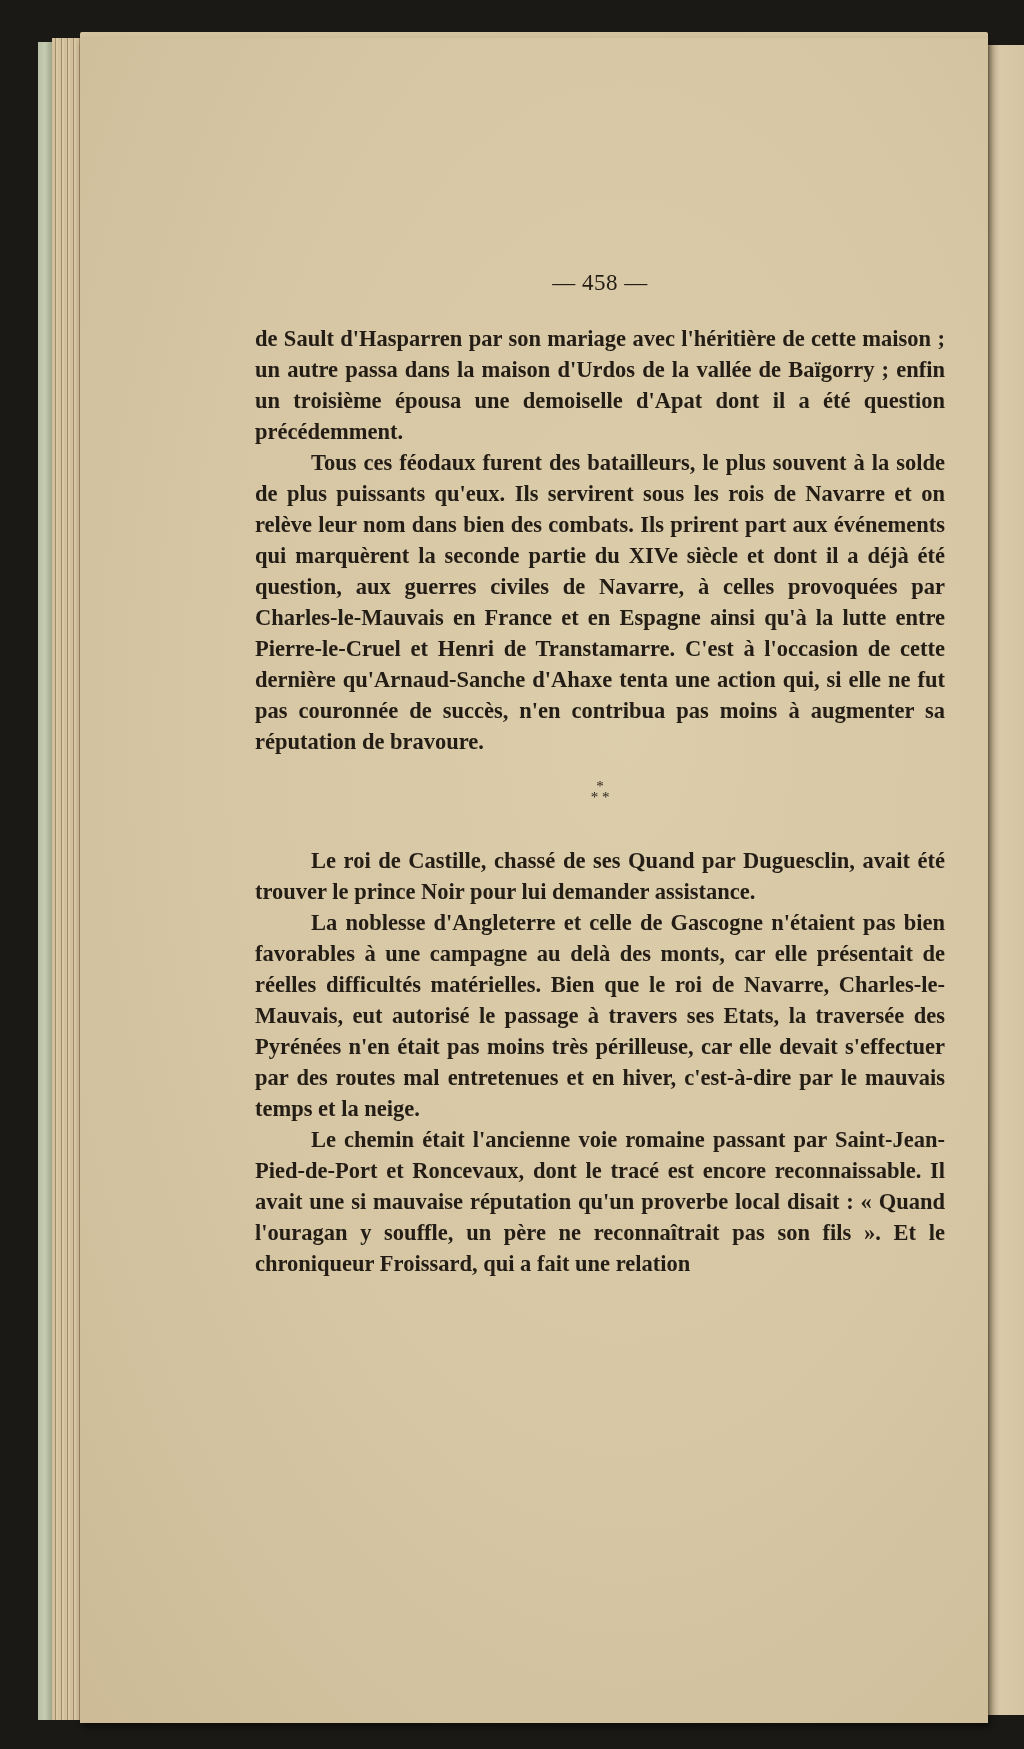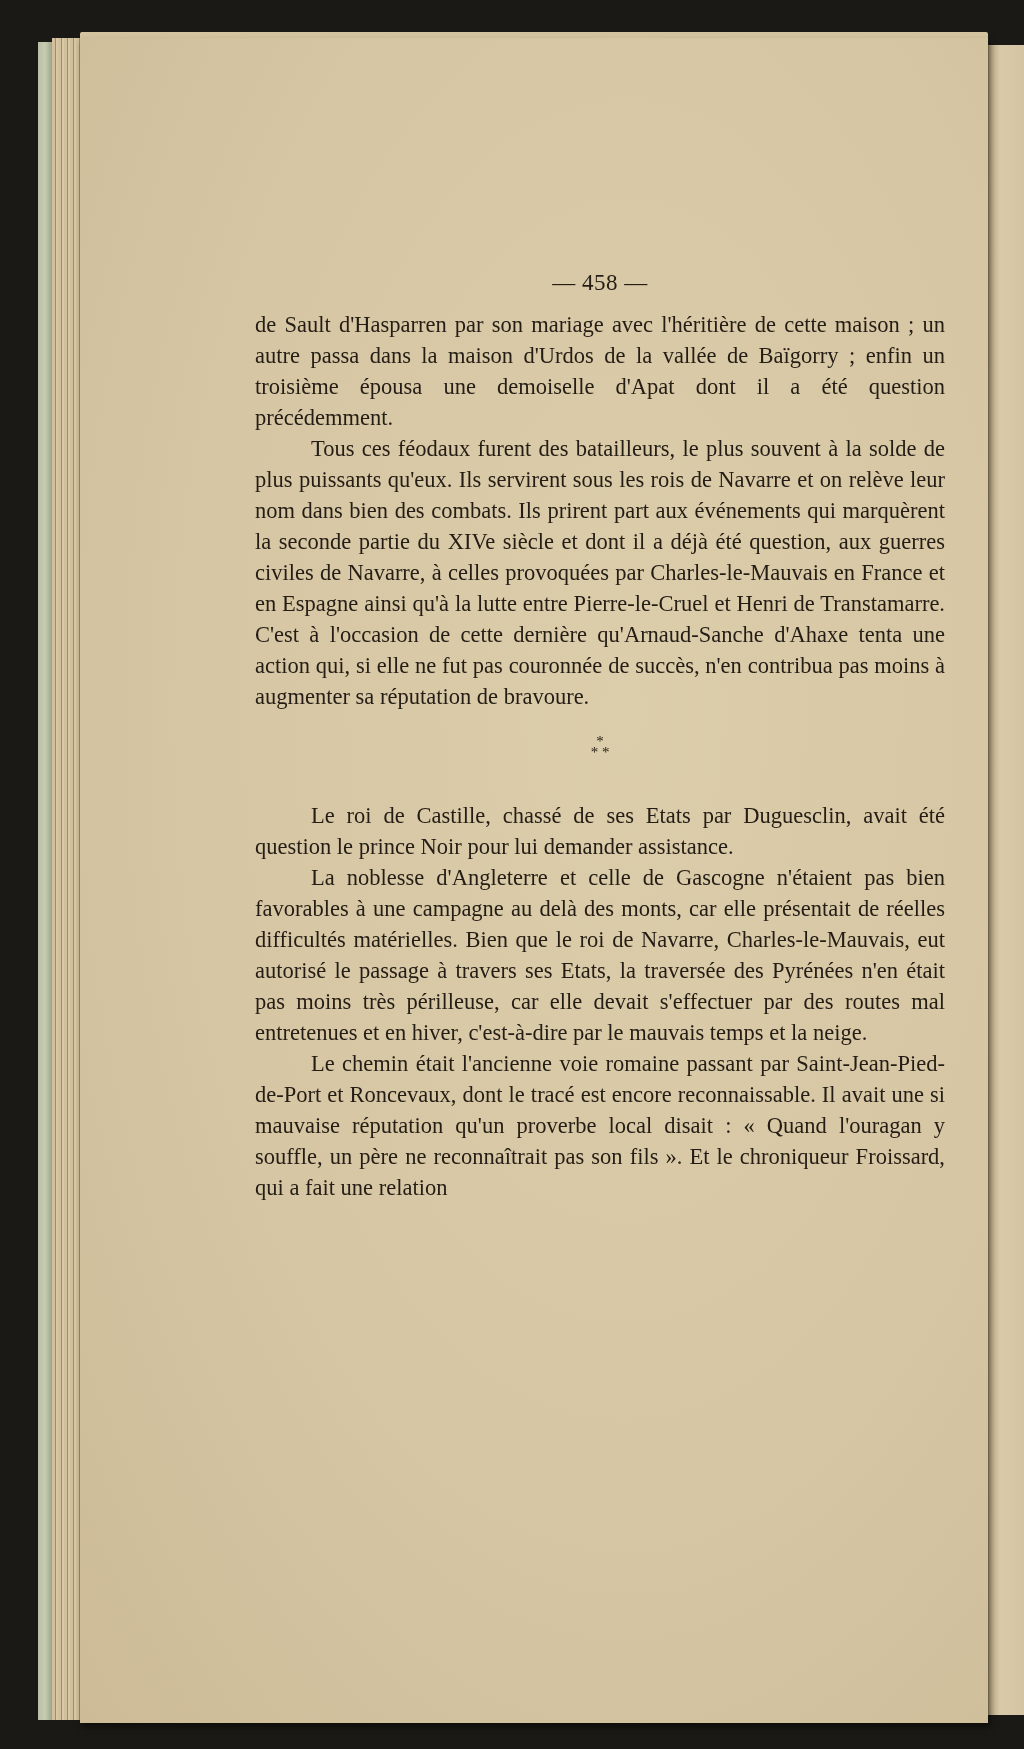--- a/index.html
+++ b/index.html
@@ -32,26 +32,26 @@
   .page-top-edge {
     position: absolute; left: 80px; top: 32px; width: 908px; height: 8px;
     background: #d5c4a0;
     border-radius: 2px 2px 0 0;
   }
   .text-block {
     position: absolute; left: 255px; top: 270px; width: 690px;
     color: #241d15;
   }
   .page-number {
-    text-align: center; font-size: 23px; margin-left: 0; margin-bottom: 13px;
+    text-align: center; font-size: 23px; margin-left: 0; margin-bottom: 27px;
     letter-spacing: 0.5px;
   }
   p.para {
     margin: 0; font-size: 22.5px; line-height: 31px;
-    text-align: justify; text-indent: 0;
+    text-align: justify; text-indent: 0; font-weight: bold;
   }
   p.para.indent { text-indent: 56px; }
   .asterism {
     text-align: center; margin: 24px 0 42px 0; font-size: 15px; line-height: 11px;
   }
   .asterism div { height: 11px; }
 </style>
 </head>
 <body>
 
@@ -65,16 +65,16 @@
   <div class="page-number">— 458 —</div>
 
   <p class="para">de Sault d'Hasparren par son mariage avec l'héritière de cette maison ; un autre passa dans la maison d'Urdos de la vallée de Baïgorry ; enfin un troisième épousa une demoiselle d'Apat dont il a été question précédemment.</p>
   <p class="para indent">Tous ces féodaux furent des batailleurs, le plus souvent à la solde de plus puissants qu'eux. Ils servirent sous les rois de Navarre et on relève leur nom dans bien des combats. Ils prirent part aux événements qui marquèrent la seconde partie du XIVe siècle et dont il a déjà été question, aux guerres civiles de Navarre, à celles provoquées par Charles-le-Mauvais en France et en Espagne ainsi qu'à la lutte entre Pierre-le-Cruel et Henri de Transtamarre. C'est à l'occasion de cette dernière qu'Arnaud-Sanche d'Ahaxe tenta une action qui, si elle ne fut pas couronnée de succès, n'en contribua pas moins à augmenter sa réputation de bravoure.</p>
 
   <div class="asterism">
     <div>*</div>
     <div>* *</div>
   </div>
 
-  <p class="para indent">Le roi de Castille, chassé de ses Etats par Duguesclin, avait été question le prince Noir pour lui demander assistance.</p>
+  <p class="para indent">Le roi de Castille, chassé de ses Quand par Duguesclin, avait été trouver le prince Noir pour lui demander assistance.</p>
   <p class="para indent">La noblesse d'Angleterre et celle de Gascogne n'étaient pas bien favorables à une campagne au delà des monts, car elle présentait de réelles difficultés matérielles. Bien que le roi de Navarre, Charles-le-Mauvais, eut autorisé le passage à travers ses Etats, la traversée des Pyrénées n'en était pas moins très périlleuse, car elle devait s'effectuer par des routes mal entretenues et en hiver, c'est-à-dire par le mauvais temps et la neige.</p>
   <p class="para indent">Le chemin était l'ancienne voie romaine passant par Saint-Jean-Pied-de-Port et Roncevaux, dont le tracé est encore reconnaissable. Il avait une si mauvaise réputation qu'un proverbe local disait : « Quand l'ouragan y souffle, un père ne reconnaîtrait pas son fils ». Et le chroniqueur Froissard, qui a fait une relation</p>
 </div>
 
 </body></html>

